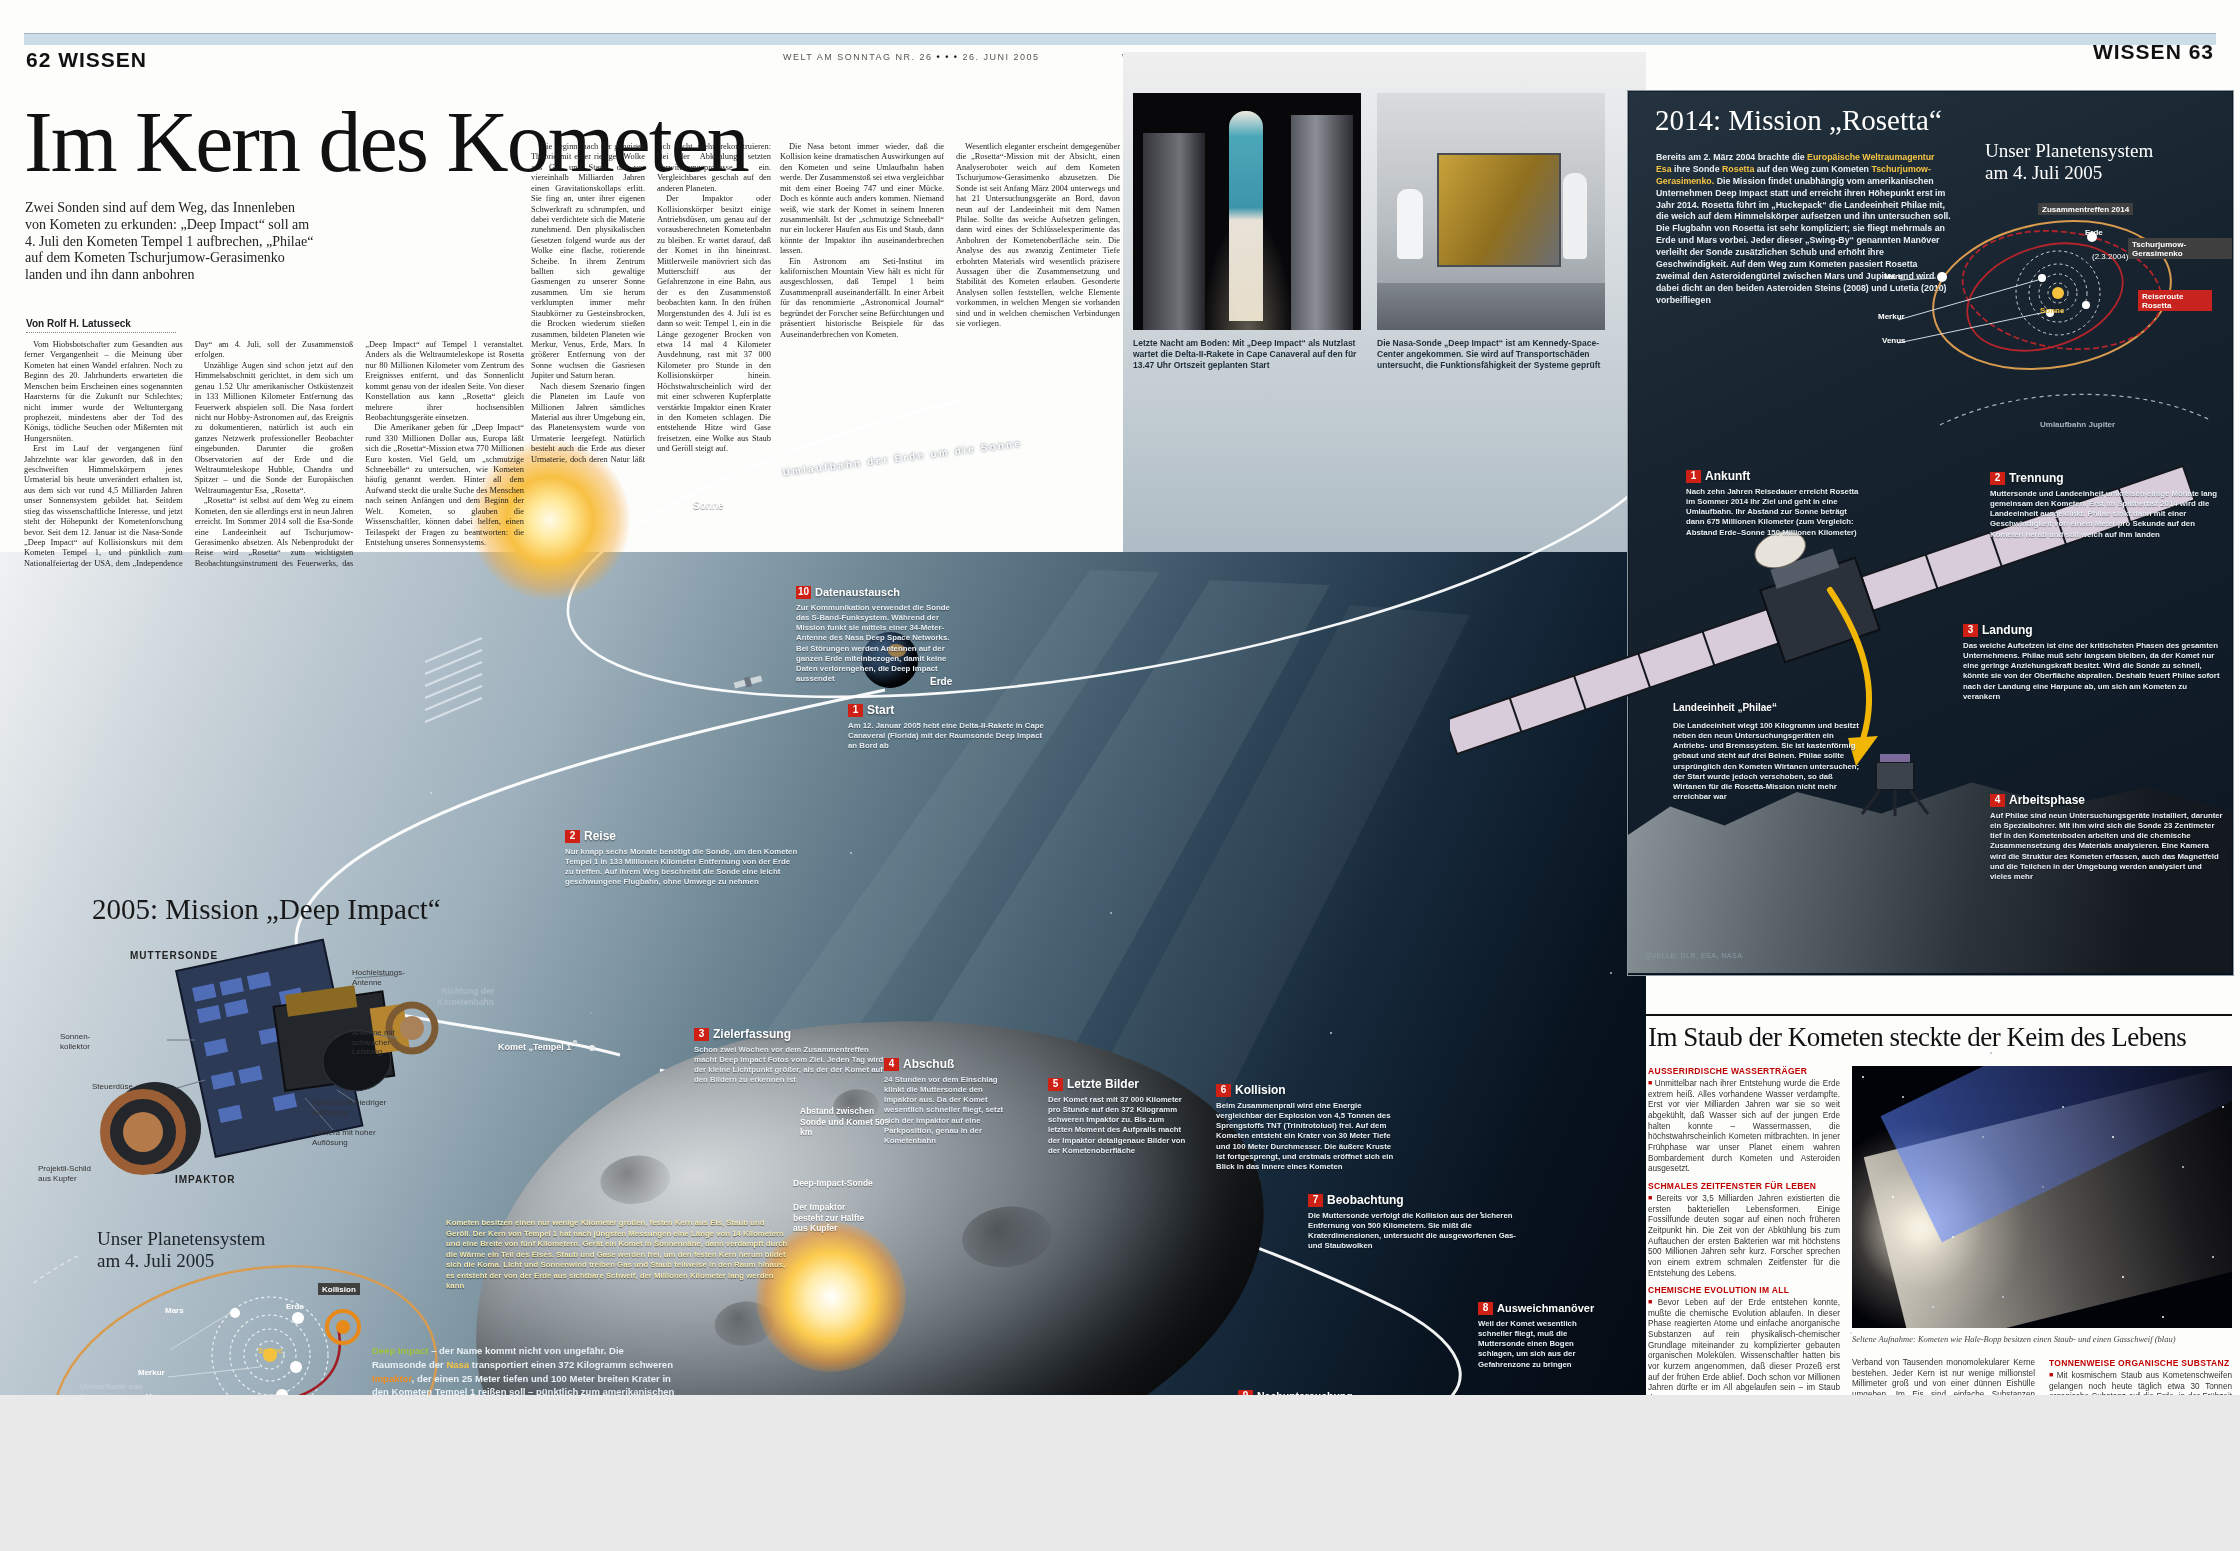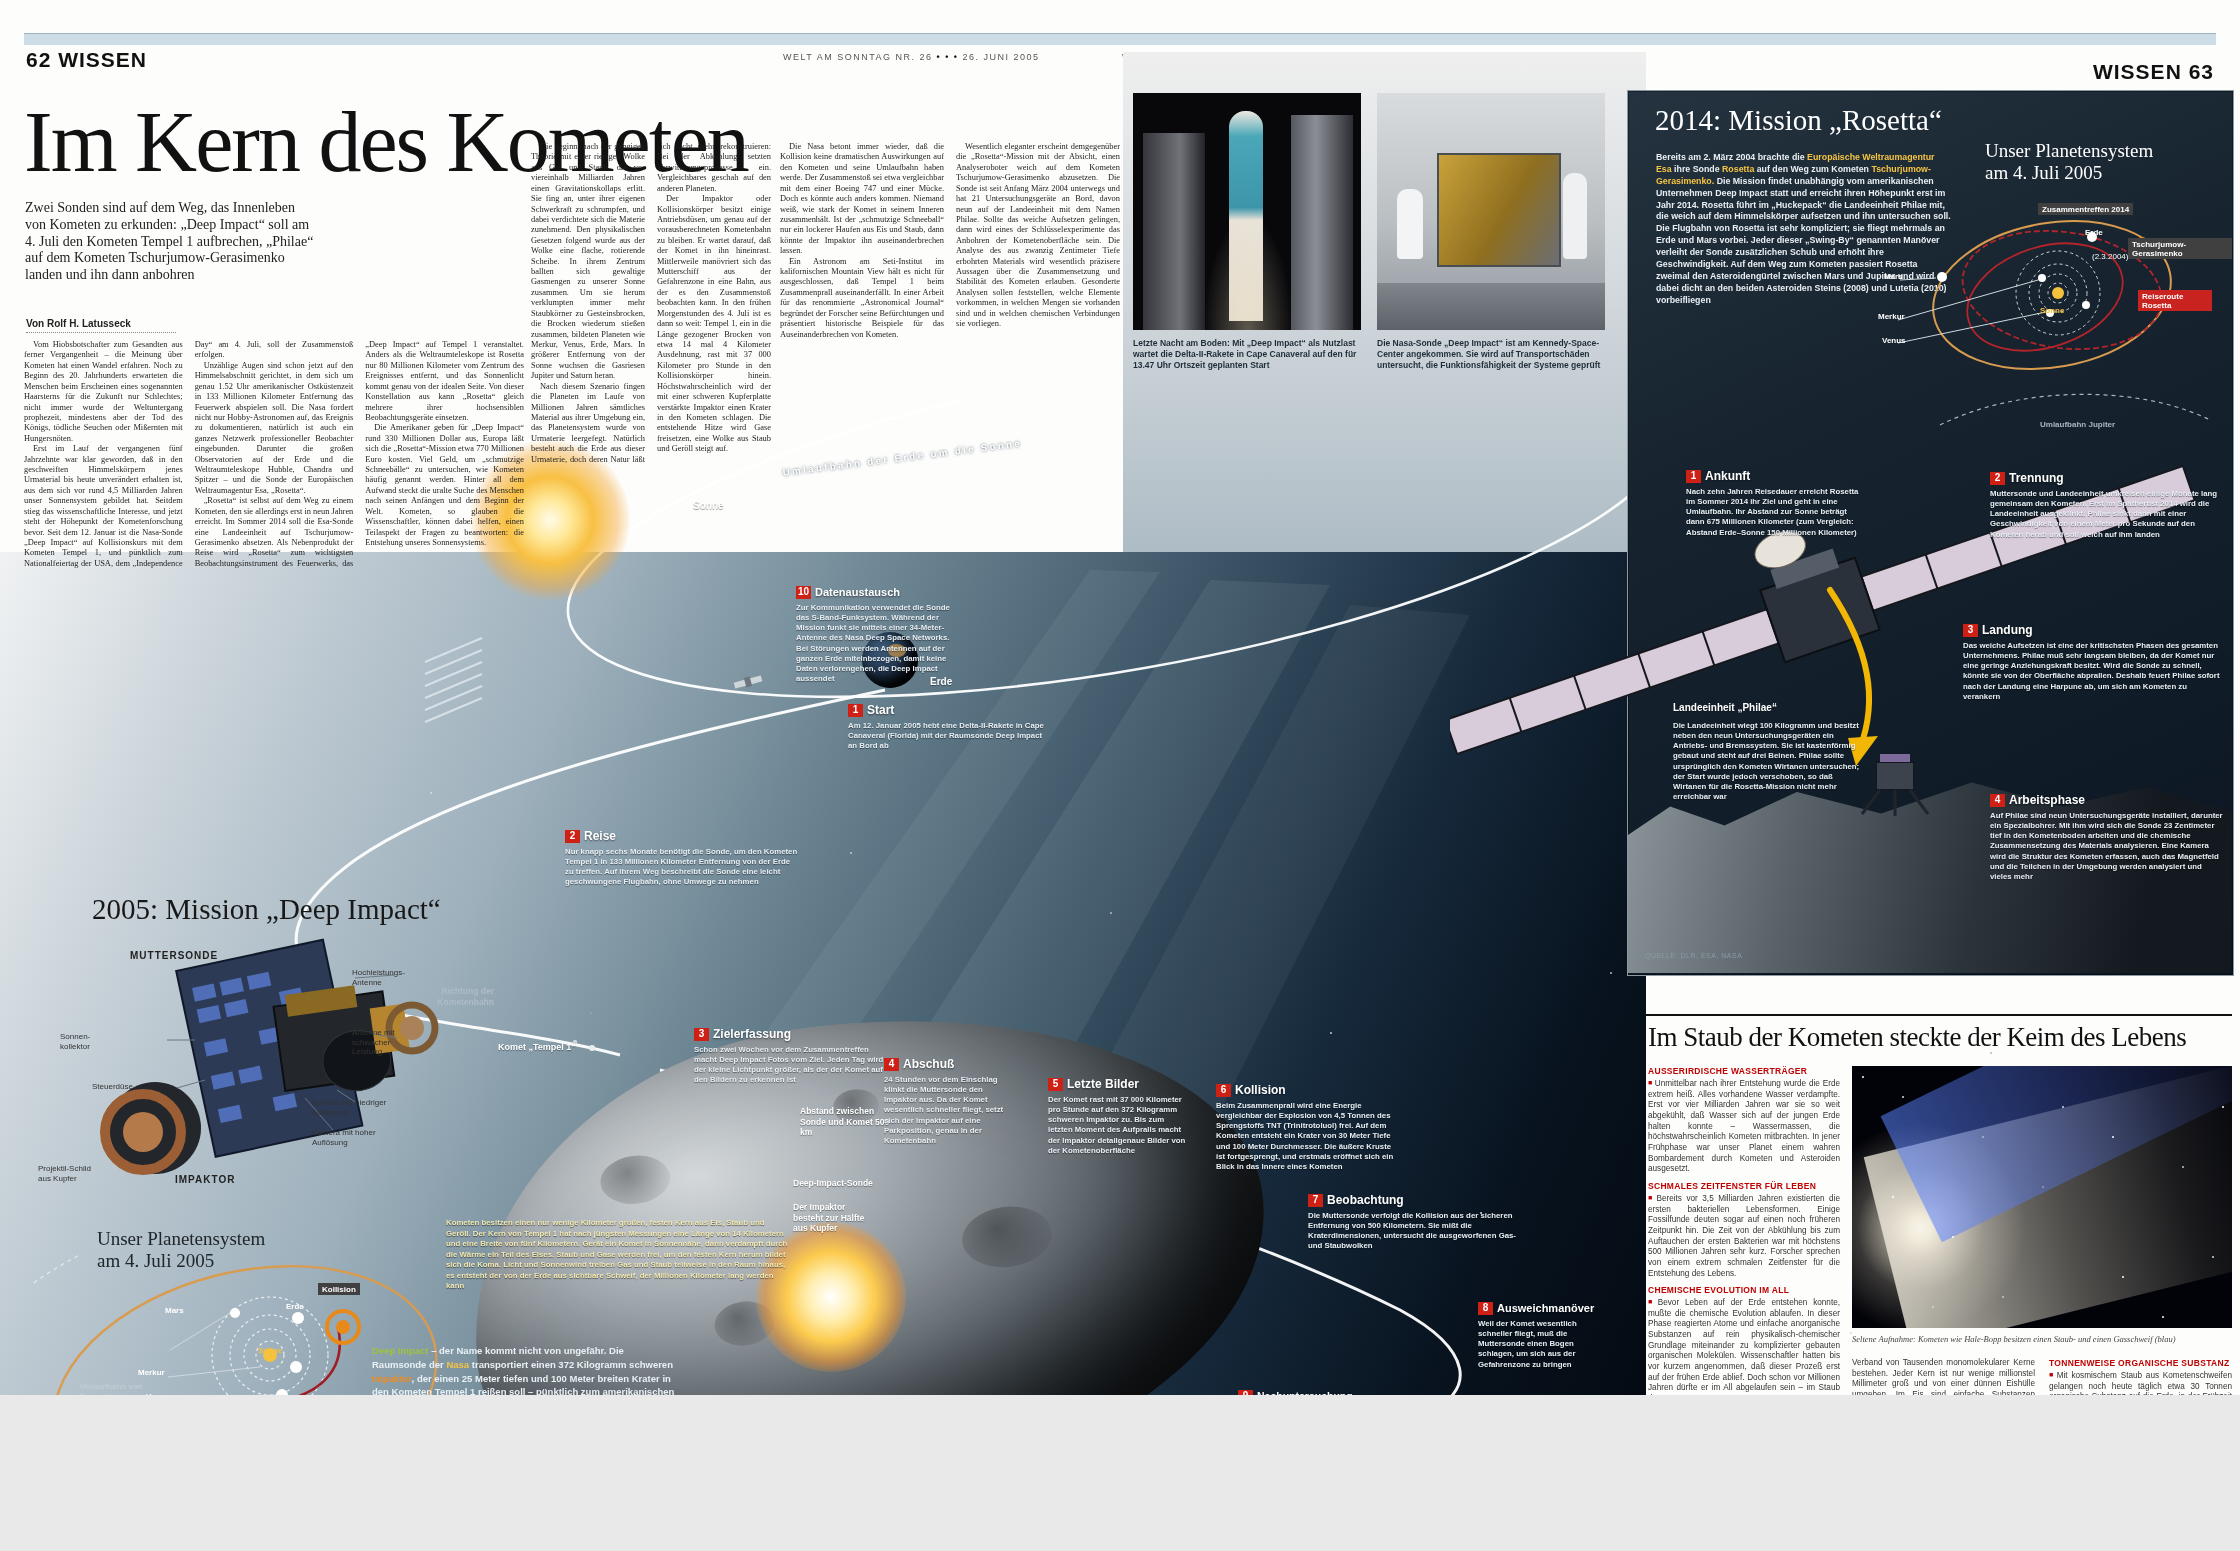--- a/index.html
+++ b/index.html
@@ -89,21 +89,21 @@
 <body>
 <div class="page">
 
 <div class="info-bg">
   <div class="stars" style="left:430px;top:240px"></div>
 </div>
 <div class="midtop-bg"></div>
 
 <div class="toprule"></div>
 <div class="abs folio" style="left:26px;top:48px">62 WISSEN</div>
-<div class="abs folio" style="right:26px;top:60px">WISSEN 63</div>
+<div class="abs folio" style="right:26px;top:40px">WISSEN 63</div>
 <div class="abs masthead" style="left:783px;top:52px">
   <span>WELT AM SONNTAG NR. 26</span>
   <span style="color:#111;font-weight:bold">• • •</span>
   <span>26. JUNI 2005</span>
 </div>
 <div class="abs masthead" style="left:1122px;top:52px">
   <span>WELT AM SONNTAG NR. 26</span>
   <span style="color:#111;font-weight:bold">• • •</span>
   <span>26. JUNI 2005</span>
 </div>

